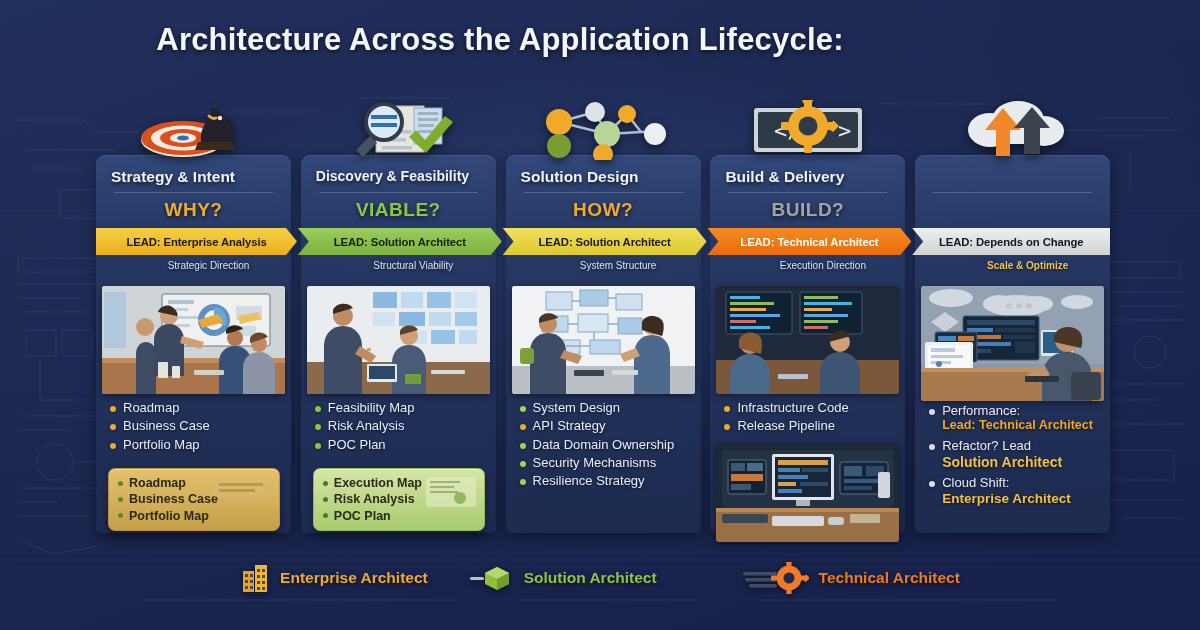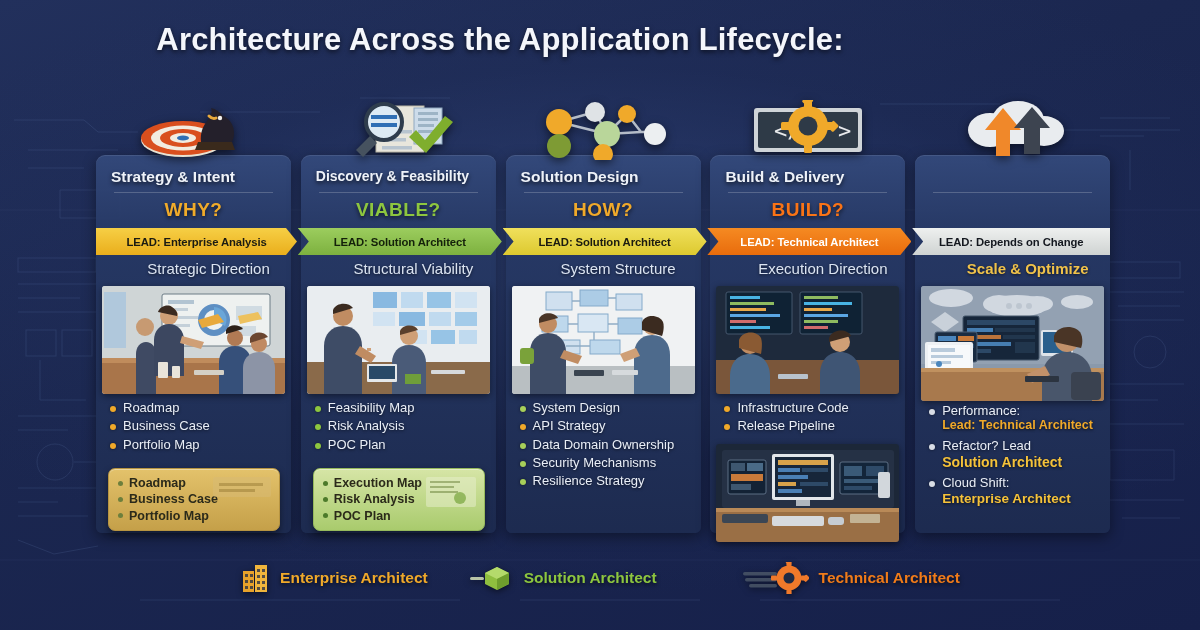--- a/index.html
+++ b/index.html
@@ -68,21 +68,21 @@
     display:flex; align-items:center; justify-content:center;
     clip-path:polygon(0 0, calc(100% - 11px) 0, 100% 50%, calc(100% - 11px) 100%, 0 100%, 11px 50%);
     box-shadow:0 2px 5px rgba(0,0,0,.45);
   }
   .col:first-child .lead { left:0; width:201px; clip-path:polygon(0 0, calc(100% - 11px) 0, 100% 50%, calc(100% - 11px) 100%, 0 100%); }
   .col:last-child  .lead { width:198px; clip-path:polygon(0 0, 100% 0, 100% 100%, 0 100%, 11px 50%); }
   .lead span { font-size:11.3px; font-weight:bold; white-space:nowrap; letter-spacing:-.1px; }
 
   .outcome {
     position:absolute; top:157px; left:0; width:225px; text-align:center; z-index:7;
-    font-size:15px; font-weight:500; color:#dbe4f2; text-shadow:0 1px 3px rgba(0,0,0,.6);
+    font-size:10px; font-weight:500; color:#dbe4f2; text-shadow:0 1px 3px rgba(0,0,0,.6);
   }
 
   
   .illus { position:absolute; left:6px; width:183px; border-radius:3px; overflow:hidden; z-index:7;
            box-shadow:0 2px 7px rgba(0,0,0,.45); }
   .illus svg { display:block; width:183px; }
 
   
   .bullets { position:absolute; left:14px; width:176px; z-index:7; }
   .bi { display:flex; align-items:flex-start; gap:7px; margin-bottom:3px; }
@@ -467,21 +467,21 @@
               <rect x="18" y="-4" width="9" height="8" rx="1.5"></rect>
             <rect x="-22" y="-22" width="8" height="9" rx="1.5" transform="rotate(45)"></rect>
             <rect x="14" y="-22" width="8" height="9" rx="1.5" transform="rotate(45)"></rect>
           </g>
         </g>
       </svg>
     </div>
     <div class="card"></div>
     <div class="stage-name">Build &amp; Delivery</div>
     <div class="name-rule"></div>
-    <div class="question" style="color:#f97316">BUILD?</div>
+    <div class="question" style="color:#a3a3a3">BUILD?</div>
     <div class="lead" style="background:linear-gradient(180deg,#f58a22,#e96c0c)">
       <span style="color:#ffffff">LEAD: Technical Architect</span>
     </div>
     <div class="outcome">Execution Direction</div>
 
     <div class="illus" style="top:183px;height:108px">
       <svg viewBox="0 0 183 108" height="108">
         <rect width="183" height="108" fill="#1e2a3c"></rect>
         <rect x="10" y="6" width="66" height="42" rx="2" fill="#0f2234" stroke="#45566c"></rect>
         <rect x="84" y="6" width="62" height="42" rx="2" fill="#0f2234" stroke="#45566c"></rect>

